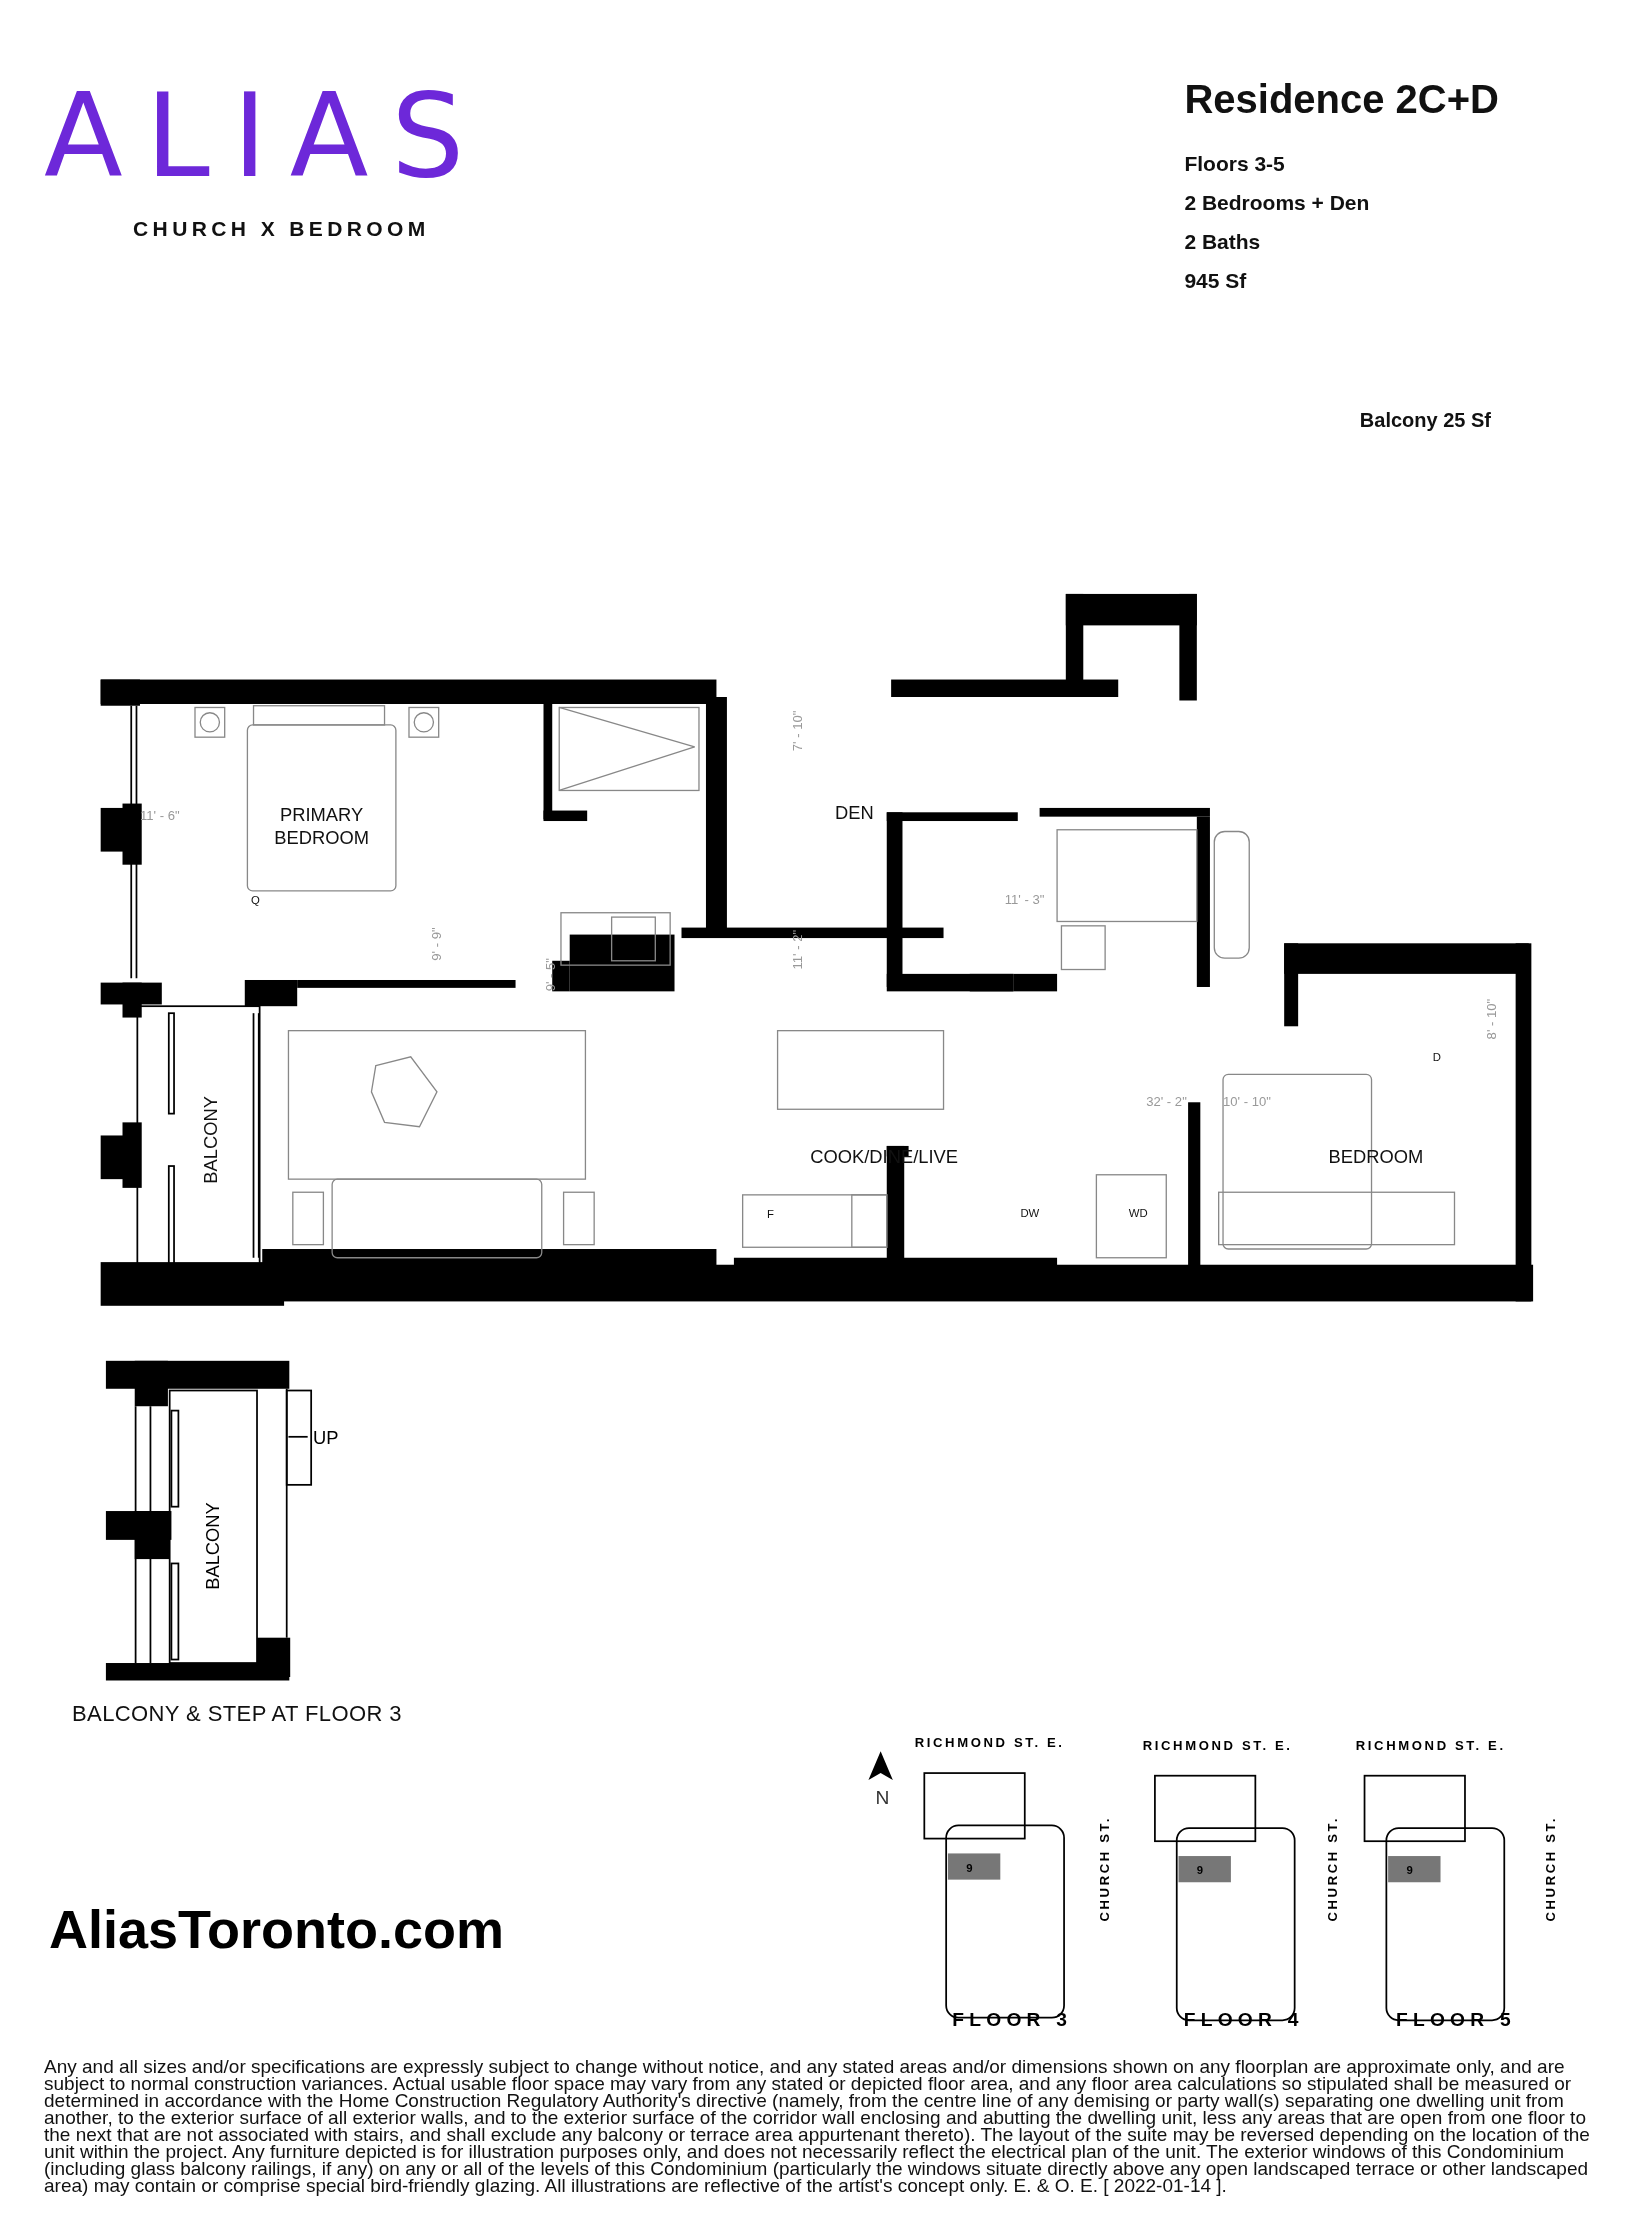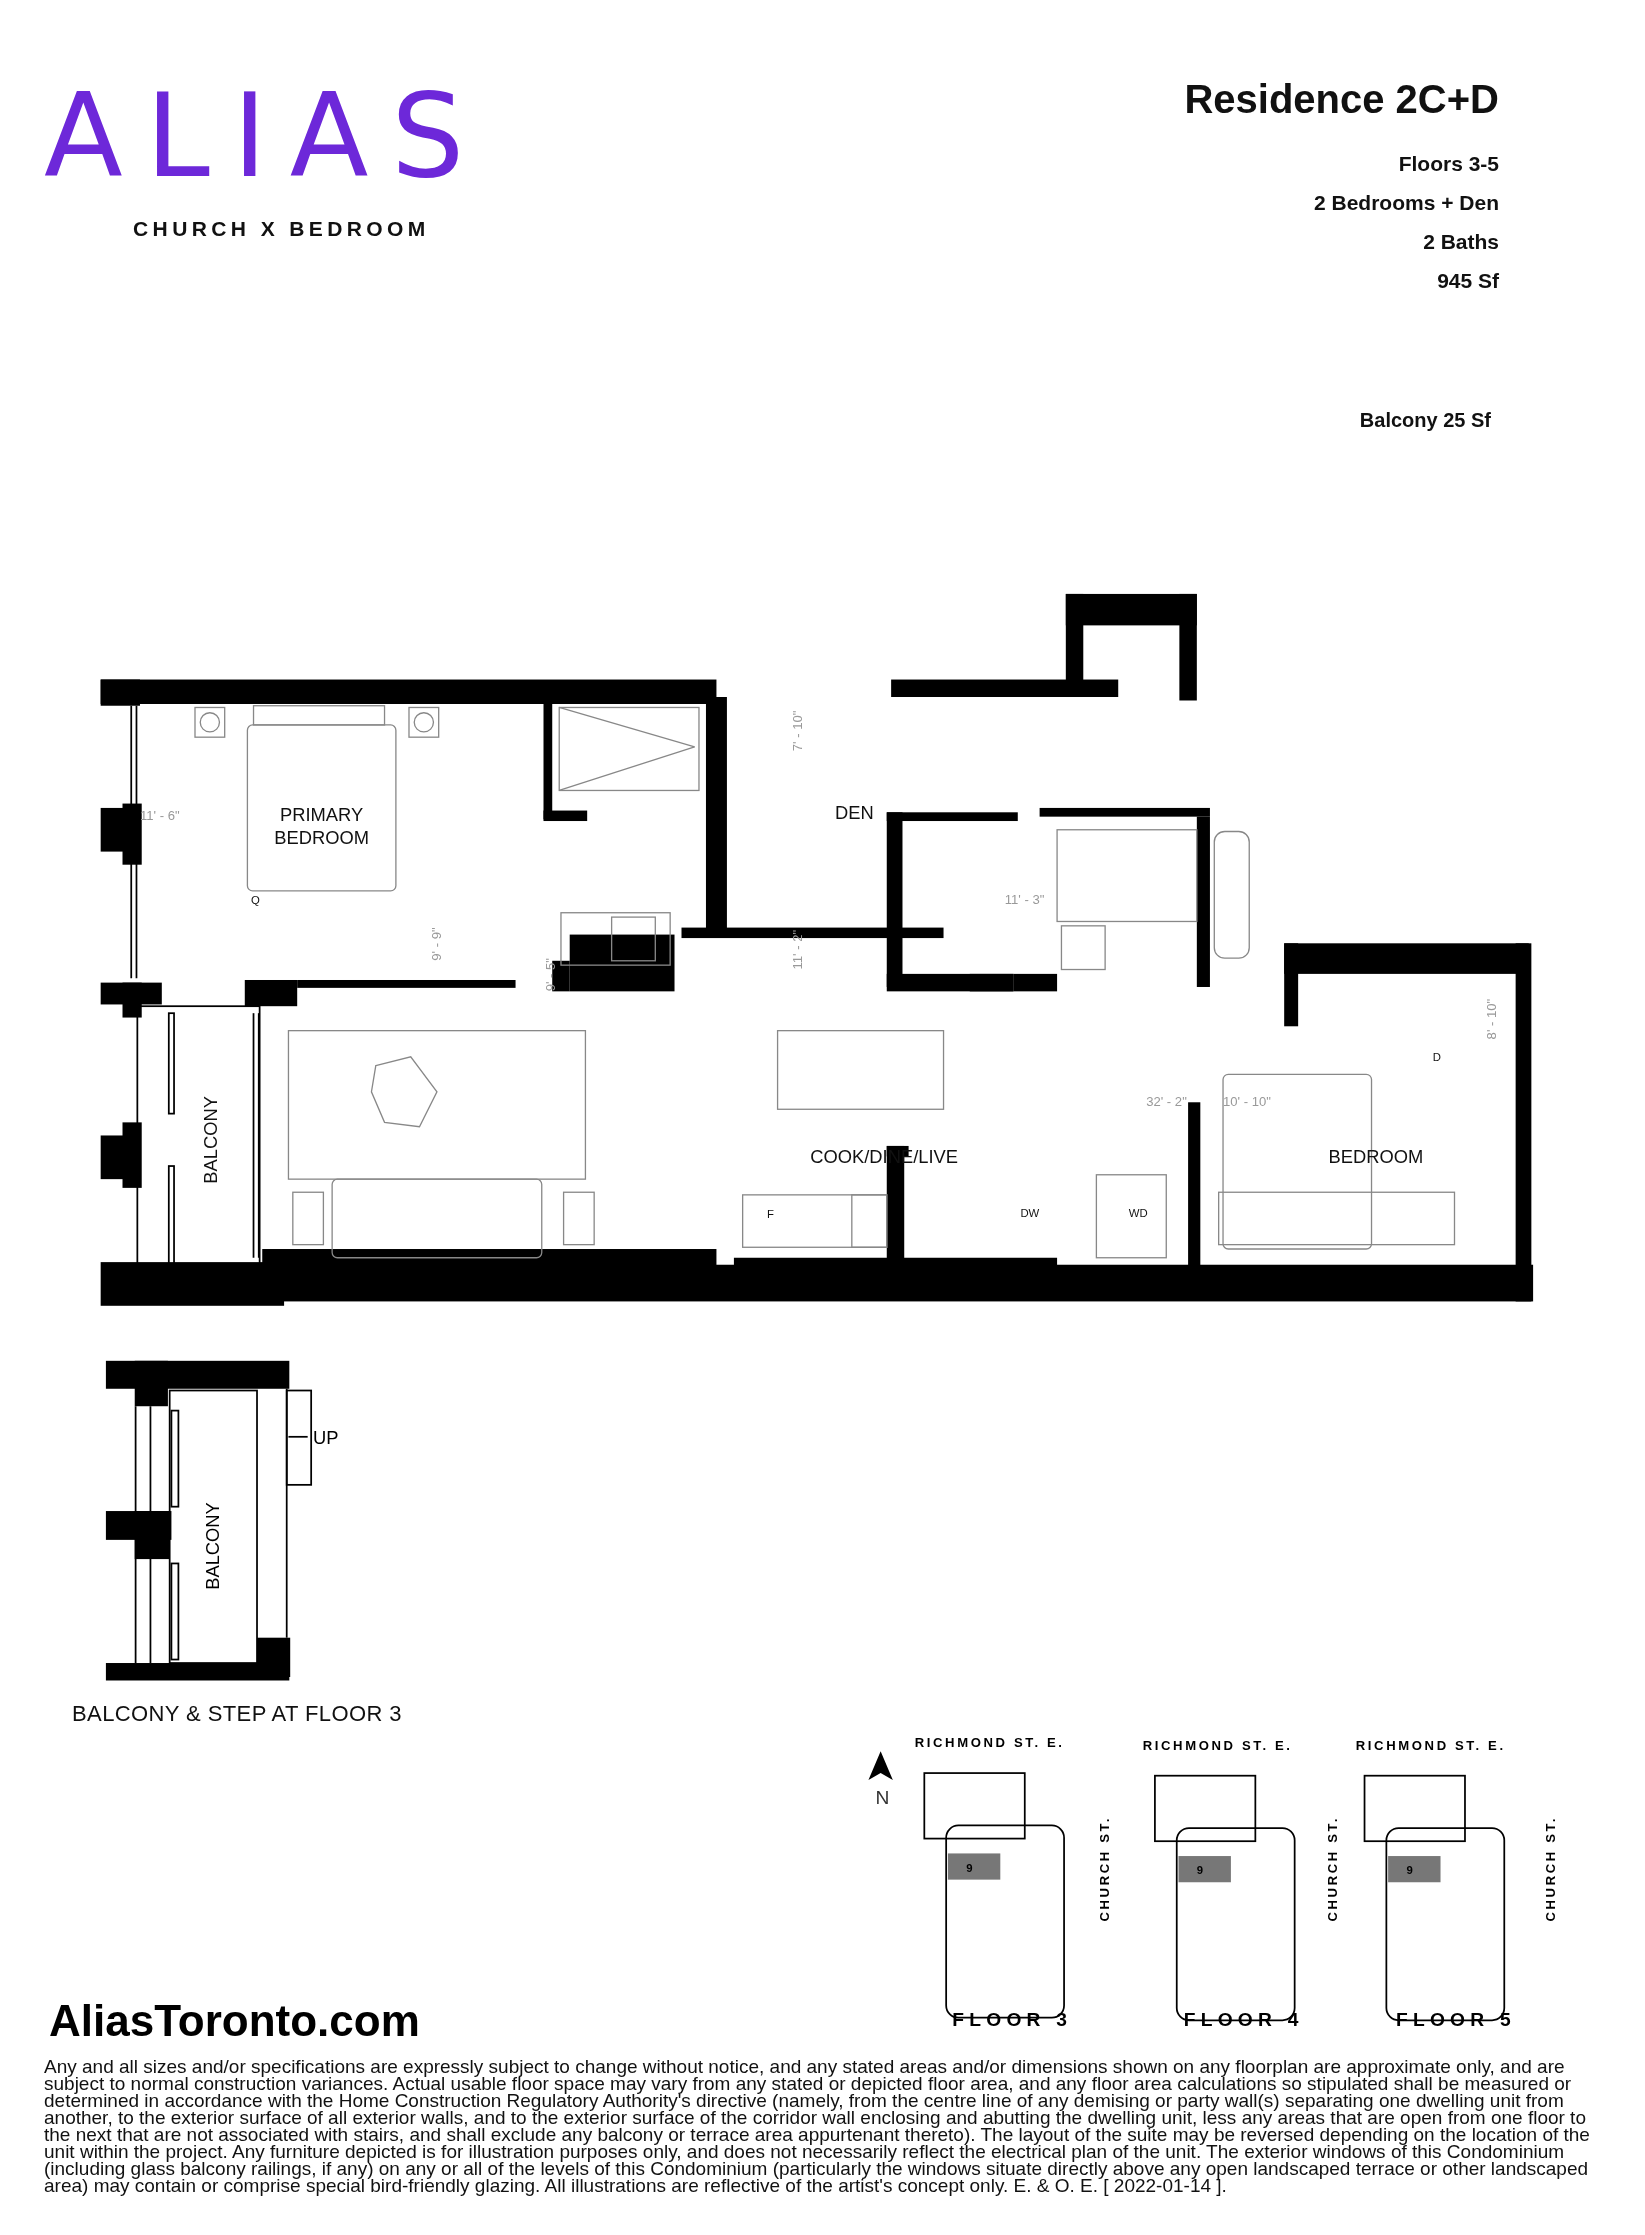--- a/index.html
+++ b/index.html
@@ -10,28 +10,28 @@
   .abs { position: absolute; }
   .logo-word {
     left: 44px; top: 79px; font-size: 115px; letter-spacing: 23px;
     font-weight: 400; line-height: 1; color: #6d28d9;
     font-family: "DejaVu Sans", sans-serif;
   }
   .logo-sub {
     left: 133px; top: 217px; font-size: 21px; letter-spacing: 4.4px; font-weight: 700;
   }
   .specs {
-    right: 147px; top: 77px; text-align: right; font-weight: 700; color: #111;
+    right: 147px; top: 77px; text-align: left; font-weight: 700; color: #111;
   }
   .specs .title { font-size: 40px; margin-bottom: 30px; }
   .specs .row { font-size: 21px; margin-bottom: 15px; }
   .balcony-area { right: 155px; top: 409px; font-size: 20px; font-weight: 700; }
   svg text { font-family: "Liberation Sans", sans-serif; }
   .plan { left: 0; top: 0; }
-  .website { left: 49px; top: 1996px; font-size: 44px; font-weight: 700; color: #000; }
+  .website { left: 49px; top: 1898px; font-size: 54px; font-weight: 700; color: #000; }
   .disclaimer {
     left: 44px; top: 2058px; width: 1563px; font-size: 19px; line-height: 17px;
     color: #111;
   }
   .caption { left: 72px; top: 1701px; font-size: 22px; letter-spacing: 0.4px; }
 </style>
 </head>
 <body>
 
 <div class="abs logo-word">ALIAS</div>

